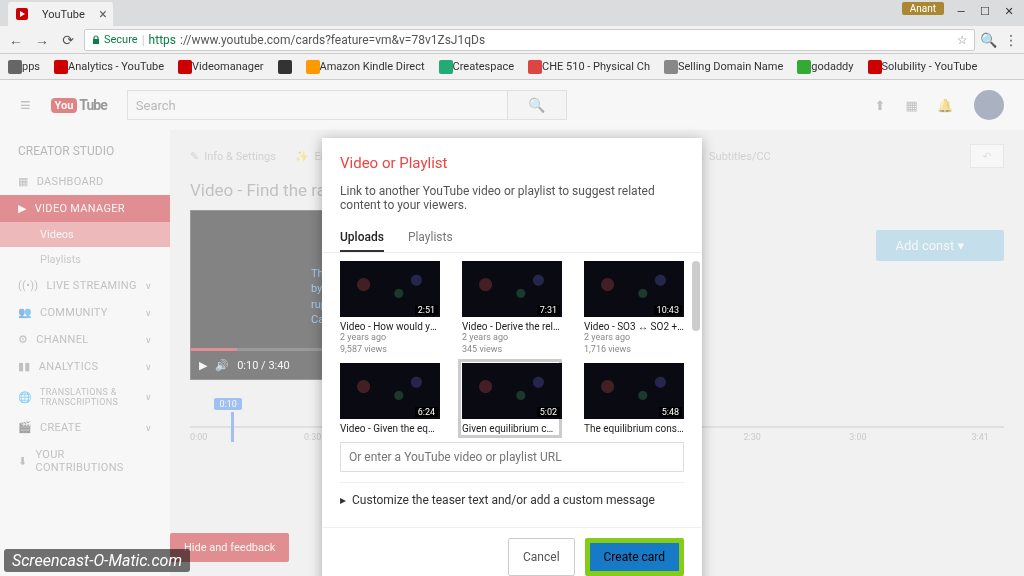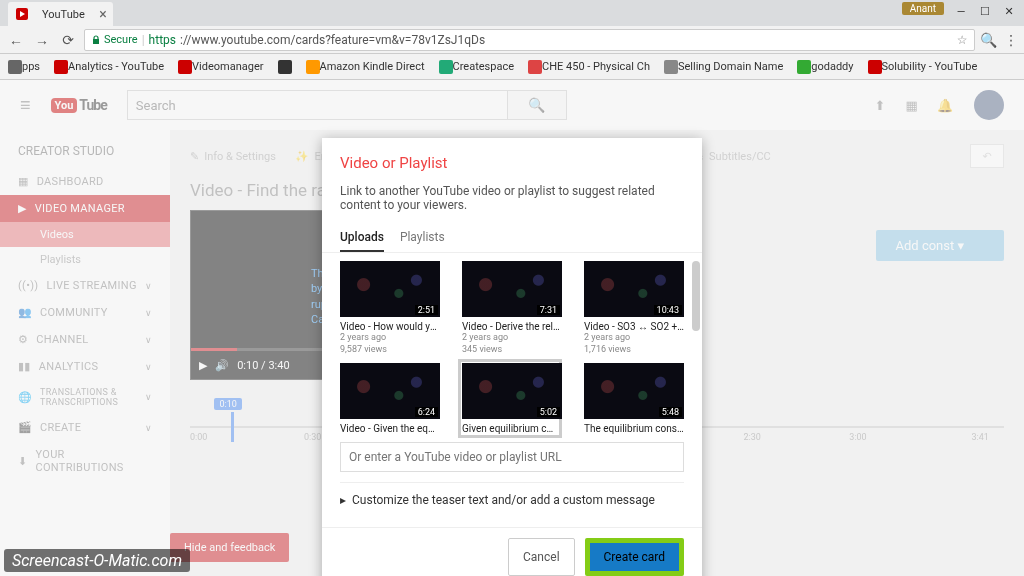--- a/index.html
+++ b/index.html
@@ -63,21 +63,21 @@
 .tl-marker { position:absolute; top:6px; width:3px; height:30px; background:#4285f4; }
 .tl-marker-label { position:absolute; top:-8px; background:#4285f4; color:#fff; font-size:9px; padding:1px 5px; border-radius:2px; }
 .btn-red { position:absolute; bottom:14px; left:0; background:#cc181e; color:#fff; border:none; padding:8px 14px; font-size:11px; border-radius:2px;}
 .add-card-btn { position:absolute; right:20px; top:100px; background:#8ec9e8; color:#fff; padding:8px 40px 8px 20px; font-size:13px; border-radius:2px; }
 
 
 .overlay { position:absolute; top:80px; left:0; right:0; bottom:0; display:flex; justify-content:center; pointer-events:none; }
 .modal { width:380px; background:#fff; box-shadow:0 2px 12px rgba(0,0,0,0.3); pointer-events:auto; display:flex; flex-direction:column; position:absolute; top:58px; }
 .modal-title { padding:16px 18px 12px; font-size:15px; color:#ef4444; font-weight:400; }
 .modal-sub { padding:0 18px 12px; font-size:12px; color:#555; }
-.modal-tabs { display:flex; gap:16px; padding:0 18px; border-bottom:1px solid #eee; }
+.modal-tabs { display:flex; gap:24px; padding:0 18px; border-bottom:1px solid #eee; }
 .mtab { padding:6px 0; font-size:12px; color:#777; cursor:pointer; }
 .mtab.active { color:#222; border-bottom:2px solid #333; font-weight:500; }
 .vid-grid { padding:8px 6px 4px 18px; display:grid; grid-template-columns:repeat(3,1fr); gap:8px 10px; position:relative; max-height:200px; overflow:hidden; }
 .vcard { width:100px; }
 .vcard.sel { outline:3px solid #ccc; outline-offset:-1px; padding:2px; margin:-2px; }
 .thumb { width:100px; height:56px; background:#0a0a12; position:relative; }
 .thumb .dur { position:absolute; bottom:2px; right:2px; background:#000; color:#fff; font-size:9px; padding:0 3px; }
 .thumb::after { content:''; position:absolute; inset:6px; background:
   radial-gradient(circle at 20% 40%, rgba(200,80,80,0.3) 0 6px, transparent 7px),
   radial-gradient(circle at 60% 60%, rgba(80,200,120,0.25) 0 4px, transparent 5px),
@@ -157,21 +157,21 @@
   <span class="bm">
       <span class="bm-icon" style="background:#f90"></span>
       <span>Amazon Kindle Direct</span>
     </span>
   <span class="bm">
       <span class="bm-icon" style="background:#2a7"></span>
       <span>Createspace</span>
     </span>
   <span class="bm">
       <span class="bm-icon" style="background:#d44"></span>
-      <span>CHE 450 - Physical Ch</span>
+      <span>CHE 510 - Physical Ch</span>
     </span>
   <span class="bm">
       <span class="bm-icon" style="background:#888"></span>
       <span>Selling Domain Name</span>
     </span>
   <span class="bm">
       <span class="bm-icon" style="background:#3a3"></span>
       <span>godaddy</span>
     </span>
   <span class="bm">

